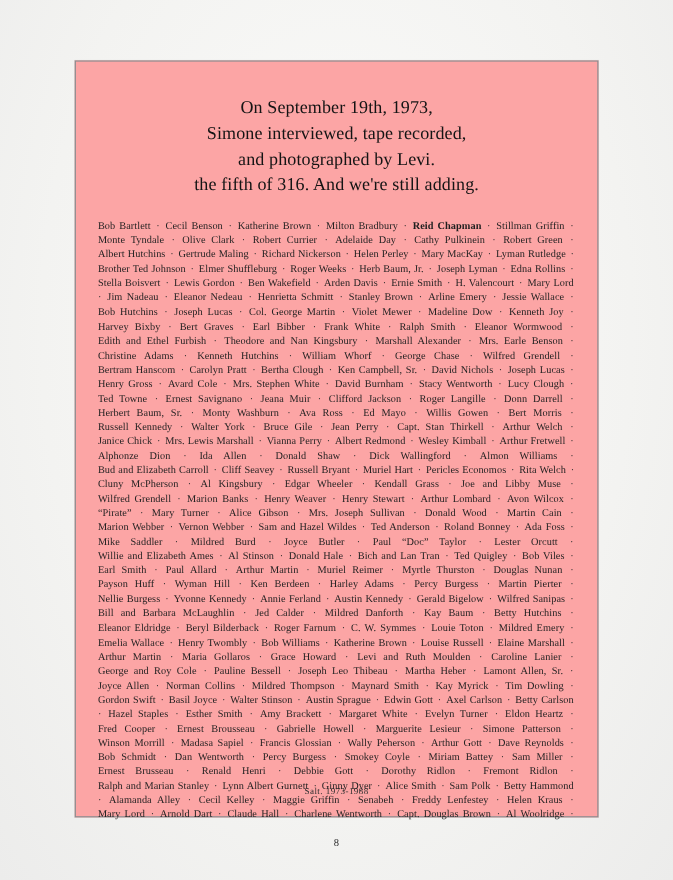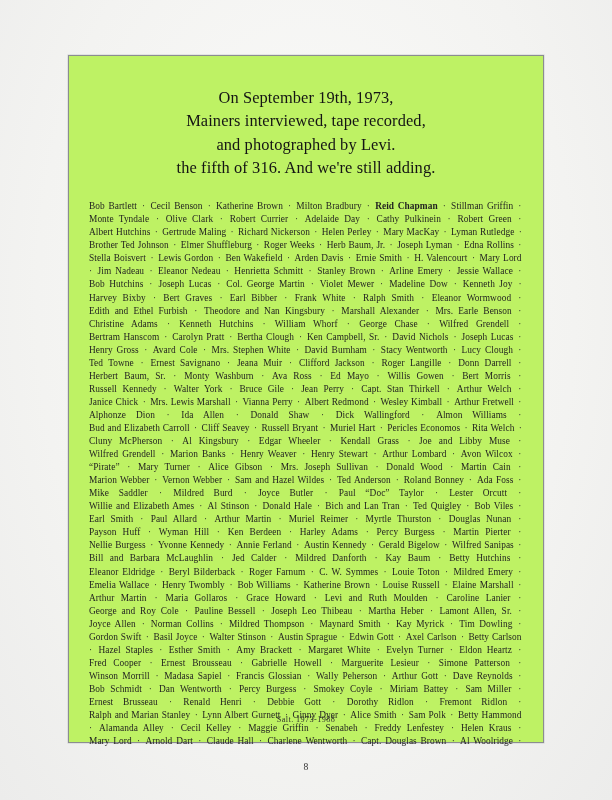--- a/index.html
+++ b/index.html
@@ -25,21 +25,21 @@
       radial-gradient(ellipse at 50% 38%, #fbfbfa 0%, #f3f3f1 62%, #ececeb 100%);
   }
 
   .page-frame {
     position: absolute;
     left: 68px;
     top: 55px;
     width: 476px;
     height: 688px;
     border: 1px solid #8b8d90;
-    background: #bef264;
+    background: #fca5a5;
     box-shadow: 0 0 0 0.5px rgba(120,122,126,0.28);
   }
 
   .frame-inner {
     position: absolute;
     left: 0;
     top: 0;
     width: 100%;
     height: 100%;
     padding: 22px 18px 10px 18px;
@@ -104,21 +104,21 @@
 </head>
 <body>
 
 <div class="page-surface"></div>
 
 <div class="page-frame">
   <div class="frame-inner">
 
     <div class="headline">
       <span class="hl-line">On September 19th, 1973,</span>
-      <span class="hl-line">Mainers interviewed, tape recorded,</span>
+      <span class="hl-line">Simone interviewed, tape recorded,</span>
       <span class="hl-line">and photographed by Levi.</span>
       <span class="hl-line">the fifth of 316. And we're still adding.</span>
     </div>
 
     <div class="names-block" id="names-block"><span class="nm">Bob Bartlett</span><span class="sep"> · </span><span class="nm">Cecil Benson</span><span class="sep"> · </span><span class="nm">Katherine Brown</span><span class="sep"> · </span><span class="nm">Milton Bradbury</span><span class="sep"> · </span><span class="nm bold">Reid Chapman</span><span class="sep"> · </span><span class="nm">Stillman Griffin</span><span class="sep"> · </span><span class="nm">Monte Tyndale</span><span class="sep"> · </span><span class="nm">Olive Clark</span><span class="sep"> · </span><span class="nm">Robert Currier</span><span class="sep"> · </span><span class="nm">Adelaide Day</span><span class="sep"> · </span><span class="nm">Cathy Pulkinein</span><span class="sep"> · </span><span class="nm">Robert Green</span><span class="sep"> · </span><span class="nm">Albert Hutchins</span><span class="sep"> · </span><span class="nm">Gertrude Maling</span><span class="sep"> · </span><span class="nm">Richard Nickerson</span><span class="sep"> · </span><span class="nm">Helen Perley</span><span class="sep"> · </span><span class="nm">Mary MacKay</span><span class="sep"> · </span><span class="nm">Lyman Rutledge</span><span class="sep"> · </span><span class="nm">Brother Ted Johnson</span><span class="sep"> · </span><span class="nm">Elmer Shuffleburg</span><span class="sep"> · </span><span class="nm">Roger Weeks</span><span class="sep"> · </span><span class="nm">Herb Baum, Jr.</span><span class="sep"> · </span><span class="nm">Joseph Lyman</span><span class="sep"> · </span><span class="nm">Edna Rollins</span><span class="sep"> · </span><span class="nm">Stella Boisvert</span><span class="sep"> · </span><span class="nm">Lewis Gordon</span><span class="sep"> · </span><span class="nm">Ben Wakefield</span><span class="sep"> · </span><span class="nm">Arden Davis</span><span class="sep"> · </span><span class="nm">Ernie Smith</span><span class="sep"> · </span><span class="nm">H. Valencourt</span><span class="sep"> · </span><span class="nm">Mary Lord</span><span class="sep"> · </span><span class="nm">Jim Nadeau</span><span class="sep"> · </span><span class="nm">Eleanor Nedeau</span><span class="sep"> · </span><span class="nm">Henrietta Schmitt</span><span class="sep"> · </span><span class="nm">Stanley Brown</span><span class="sep"> · </span><span class="nm">Arline Emery</span><span class="sep"> · </span><span class="nm">Jessie Wallace</span><span class="sep"> · </span><span class="nm">Bob Hutchins</span><span class="sep"> · </span><span class="nm">Joseph Lucas</span><span class="sep"> · </span><span class="nm">Col. George Martin</span><span class="sep"> · </span><span class="nm">Violet Mewer</span><span class="sep"> · </span><span class="nm">Madeline Dow</span><span class="sep"> · </span><span class="nm">Kenneth Joy</span><span class="sep"> · </span><span class="nm">Harvey Bixby</span><span class="sep"> · </span><span class="nm">Bert Graves</span><span class="sep"> · </span><span class="nm">Earl Bibber</span><span class="sep"> · </span><span class="nm">Frank White</span><span class="sep"> · </span><span class="nm">Ralph Smith</span><span class="sep"> · </span><span class="nm">Eleanor Wormwood</span><span class="sep"> · </span><span class="nm">Edith and Ethel Furbish</span><span class="sep"> · </span><span class="nm">Theodore and Nan Kingsbury</span><span class="sep"> · </span><span class="nm">Marshall Alexander</span><span class="sep"> · </span><span class="nm">Mrs. Earle Benson</span><span class="sep"> · </span><span class="nm">Christine Adams</span><span class="sep"> · </span><span class="nm">Kenneth Hutchins</span><span class="sep"> · </span><span class="nm">William Whorf</span><span class="sep"> · </span><span class="nm">George Chase</span><span class="sep"> · </span><span class="nm">Wilfred Grendell</span><span class="sep"> · </span><span class="nm">Bertram Hanscom</span><span class="sep"> · </span><span class="nm">Carolyn Pratt</span><span class="sep"> · </span><span class="nm">Bertha Clough</span><span class="sep"> · </span><span class="nm">Ken Campbell, Sr.</span><span class="sep"> · </span><span class="nm">David Nichols</span><span class="sep"> · </span><span class="nm">Joseph Lucas</span><span class="sep"> · </span><span class="nm">Henry Gross</span><span class="sep"> · </span><span class="nm">Avard Cole</span><span class="sep"> · </span><span class="nm">Mrs. Stephen White</span><span class="sep"> · </span><span class="nm">David Burnham</span><span class="sep"> · </span><span class="nm">Stacy Wentworth</span><span class="sep"> · </span><span class="nm">Lucy Clough</span><span class="sep"> · </span><span class="nm">Ted Towne</span><span class="sep"> · </span><span class="nm">Ernest Savignano</span><span class="sep"> · </span><span class="nm">Jeana Muir</span><span class="sep"> · </span><span class="nm">Clifford Jackson</span><span class="sep"> · </span><span class="nm">Roger Langille</span><span class="sep"> · </span><span class="nm">Donn Darrell</span><span class="sep"> · </span><span class="nm">Herbert Baum, Sr.</span><span class="sep"> · </span><span class="nm">Monty Washburn</span><span class="sep"> · </span><span class="nm">Ava Ross</span><span class="sep"> · </span><span class="nm">Ed Mayo</span><span class="sep"> · </span><span class="nm">Willis Gowen</span><span class="sep"> · </span><span class="nm">Bert Morris</span><span class="sep"> · </span><span class="nm">Russell Kennedy</span><span class="sep"> · </span><span class="nm">Walter York</span><span class="sep"> · </span><span class="nm">Bruce Gile</span><span class="sep"> · </span><span class="nm">Jean Perry</span><span class="sep"> · </span><span class="nm">Capt. Stan Thirkell</span><span class="sep"> · </span><span class="nm">Arthur Welch</span><span class="sep"> · </span><span class="nm">Janice Chick</span><span class="sep"> · </span><span class="nm">Mrs. Lewis Marshall</span><span class="sep"> · </span><span class="nm">Vianna Perry</span><span class="sep"> · </span><span class="nm">Albert Redmond</span><span class="sep"> · </span><span class="nm">Wesley Kimball</span><span class="sep"> · </span><span class="nm">Arthur Fretwell</span><span class="sep"> · </span><span class="nm">Alphonze Dion</span><span class="sep"> · </span><span class="nm">Ida Allen</span><span class="sep"> · </span><span class="nm">Donald Shaw</span><span class="sep"> · </span><span class="nm">Dick Wallingford</span><span class="sep"> · </span><span class="nm">Almon Williams</span><span class="sep"> · </span><span class="nm">Bud and Elizabeth Carroll</span><span class="sep"> · </span><span class="nm">Cliff Seavey</span><span class="sep"> · </span><span class="nm">Russell Bryant</span><span class="sep"> · </span><span class="nm">Muriel Hart</span><span class="sep"> · </span><span class="nm">Pericles Economos</span><span class="sep"> · </span><span class="nm">Rita Welch</span><span class="sep"> · </span><span class="nm">Cluny McPherson</span><span class="sep"> · </span><span class="nm">Al Kingsbury</span><span class="sep"> · </span><span class="nm">Edgar Wheeler</span><span class="sep"> · </span><span class="nm">Kendall Grass</span><span class="sep"> · </span><span class="nm">Joe and Libby Muse</span><span class="sep"> · </span><span class="nm">Wilfred Grendell</span><span class="sep"> · </span><span class="nm">Marion Banks</span><span class="sep"> · </span><span class="nm">Henry Weaver</span><span class="sep"> · </span><span class="nm">Henry Stewart</span><span class="sep"> · </span><span class="nm">Arthur Lombard</span><span class="sep"> · </span><span class="nm">Avon Wilcox</span><span class="sep"> · </span><span class="nm">“Pirate”</span><span class="sep"> · </span><span class="nm">Mary Turner</span><span class="sep"> · </span><span class="nm">Alice Gibson</span><span class="sep"> · </span><span class="nm">Mrs. Joseph Sullivan</span><span class="sep"> · </span><span class="nm">Donald Wood</span><span class="sep"> · </span><span class="nm">Martin Cain</span><span class="sep"> · </span><span class="nm">Marion Webber</span><span class="sep"> · </span><span class="nm">Vernon Webber</span><span class="sep"> · </span><span class="nm">Sam and Hazel Wildes</span><span class="sep"> · </span><span class="nm">Ted Anderson</span><span class="sep"> · </span><span class="nm">Roland Bonney</span><span class="sep"> · </span><span class="nm">Ada Foss</span><span class="sep"> · </span><span class="nm">Mike Saddler</span><span class="sep"> · </span><span class="nm">Mildred Burd</span><span class="sep"> · </span><span class="nm">Joyce Butler</span><span class="sep"> · </span><span class="nm">Paul “Doc” Taylor</span><span class="sep"> · </span><span class="nm">Lester Orcutt</span><span class="sep"> · </span><span class="nm">Willie and Elizabeth Ames</span><span class="sep"> · </span><span class="nm">Al Stinson</span><span class="sep"> · </span><span class="nm">Donald Hale</span><span class="sep"> · </span><span class="nm">Bich and Lan Tran</span><span class="sep"> · </span><span class="nm">Ted Quigley</span><span class="sep"> · </span><span class="nm">Bob Viles</span><span class="sep"> · </span><span class="nm">Earl Smith</span><span class="sep"> · </span><span class="nm">Paul Allard</span><span class="sep"> · </span><span class="nm">Arthur Martin</span><span class="sep"> · </span><span class="nm">Muriel Reimer</span><span class="sep"> · </span><span class="nm">Myrtle Thurston</span><span class="sep"> · </span><span class="nm">Douglas Nunan</span><span class="sep"> · </span><span class="nm">Payson Huff</span><span class="sep"> · </span><span class="nm">Wyman Hill</span><span class="sep"> · </span><span class="nm">Ken Berdeen</span><span class="sep"> · </span><span class="nm">Harley Adams</span><span class="sep"> · </span><span class="nm">Percy Burgess</span><span class="sep"> · </span><span class="nm">Martin Pierter</span><span class="sep"> · </span><span class="nm">Nellie Burgess</span><span class="sep"> · </span><span class="nm">Yvonne Kennedy</span><span class="sep"> · </span><span class="nm">Annie Ferland</span><span class="sep"> · </span><span class="nm">Austin Kennedy</span><span class="sep"> · </span><span class="nm">Gerald Bigelow</span><span class="sep"> · </span><span class="nm">Wilfred Sanipas</span><span class="sep"> · </span><span class="nm">Bill and Barbara McLaughlin</span><span class="sep"> · </span><span class="nm">Jed Calder</span><span class="sep"> · </span><span class="nm">Mildred Danforth</span><span class="sep"> · </span><span class="nm">Kay Baum</span><span class="sep"> · </span><span class="nm">Betty Hutchins</span><span class="sep"> · </span><span class="nm">Eleanor Eldridge</span><span class="sep"> · </span><span class="nm">Beryl Bilderback</span><span class="sep"> · </span><span class="nm">Roger Farnum</span><span class="sep"> · </span><span class="nm">C. W. Symmes</span><span class="sep"> · </span><span class="nm">Louie Toton</span><span class="sep"> · </span><span class="nm">Mildred Emery</span><span class="sep"> · </span><span class="nm">Emelia Wallace</span><span class="sep"> · </span><span class="nm">Henry Twombly</span><span class="sep"> · </span><span class="nm">Bob Williams</span><span class="sep"> · </span><span class="nm">Katherine Brown</span><span class="sep"> · </span><span class="nm">Louise Russell</span><span class="sep"> · </span><span class="nm">Elaine Marshall</span><span class="sep"> · </span><span class="nm">Arthur Martin</span><span class="sep"> · </span><span class="nm">Maria Gollaros</span><span class="sep"> · </span><span class="nm">Grace Howard</span><span class="sep"> · </span><span class="nm">Levi and Ruth Moulden</span><span class="sep"> · </span><span class="nm">Caroline Lanier</span><span class="sep"> · </span><span class="nm">George and Roy Cole</span><span class="sep"> · </span><span class="nm">Pauline Bessell</span><span class="sep"> · </span><span class="nm">Joseph Leo Thibeau</span><span class="sep"> · </span><span class="nm">Martha Heber</span><span class="sep"> · </span><span class="nm">Lamont Allen, Sr.</span><span class="sep"> · </span><span class="nm">Joyce Allen</span><span class="sep"> · </span><span class="nm">Norman Collins</span><span class="sep"> · </span><span class="nm">Mildred Thompson</span><span class="sep"> · </span><span class="nm">Maynard Smith</span><span class="sep"> · </span><span class="nm">Kay Myrick</span><span class="sep"> · </span><span class="nm">Tim Dowling</span><span class="sep"> · </span><span class="nm">Gordon Swift</span><span class="sep"> · </span><span class="nm">Basil Joyce</span><span class="sep"> · </span><span class="nm">Walter Stinson</span><span class="sep"> · </span><span class="nm">Austin Sprague</span><span class="sep"> · </span><span class="nm">Edwin Gott</span><span class="sep"> · </span><span class="nm">Axel Carlson</span><span class="sep"> · </span><span class="nm">Betty Carlson</span><span class="sep"> · </span><span class="nm">Hazel Staples</span><span class="sep"> · </span><span class="nm">Esther Smith</span><span class="sep"> · </span><span class="nm">Amy Brackett</span><span class="sep"> · </span><span class="nm">Margaret White</span><span class="sep"> · </span><span class="nm">Evelyn Turner</span><span class="sep"> · </span><span class="nm">Eldon Heartz</span><span class="sep"> · </span><span class="nm">Fred Cooper</span><span class="sep"> · </span><span class="nm">Ernest Brousseau</span><span class="sep"> · </span><span class="nm">Gabrielle Howell</span><span class="sep"> · </span><span class="nm">Marguerite Lesieur</span><span class="sep"> · </span><span class="nm">Simone Patterson</span><span class="sep"> · </span><span class="nm">Winson Morrill</span><span class="sep"> · </span><span class="nm">Madasa Sapiel</span><span class="sep"> · </span><span class="nm">Francis Glossian</span><span class="sep"> · </span><span class="nm">Wally Peherson</span><span class="sep"> · </span><span class="nm">Arthur Gott</span><span class="sep"> · </span><span class="nm">Dave Reynolds</span><span class="sep"> · </span><span class="nm">Bob Schmidt</span><span class="sep"> · </span><span class="nm">Dan Wentworth</span><span class="sep"> · </span><span class="nm">Percy Burgess</span><span class="sep"> · </span><span class="nm">Smokey Coyle</span><span class="sep"> · </span><span class="nm">Miriam Battey</span><span class="sep"> · </span><span class="nm">Sam Miller</span><span class="sep"> · </span><span class="nm">Ernest Brusseau</span><span class="sep"> · </span><span class="nm">Renald Henri</span><span class="sep"> · </span><span class="nm">Debbie Gott</span><span class="sep"> · </span><span class="nm">Dorothy Ridlon</span><span class="sep"> · </span><span class="nm">Fremont Ridlon</span><span class="sep"> · </span><span class="nm">Ralph and Marian Stanley</span><span class="sep"> · </span><span class="nm">Lynn Albert Gurnett</span><span class="sep"> · </span><span class="nm">Ginny Dyer</span><span class="sep"> · </span><span class="nm">Alice Smith</span><span class="sep"> · </span><span class="nm">Sam Polk</span><span class="sep"> · </span><span class="nm">Betty Hammond</span><span class="sep"> · </span><span class="nm">Alamanda Alley</span><span class="sep"> · </span><span class="nm">Cecil Kelley</span><span class="sep"> · </span><span class="nm">Maggie Griffin</span><span class="sep"> · </span><span class="nm">Senabeh</span><span class="sep"> · </span><span class="nm">Freddy Lenfestey</span><span class="sep"> · </span><span class="nm">Helen Kraus</span><span class="sep"> · </span><span class="nm">Mary Lord</span><span class="sep"> · </span><span class="nm">Arnold Dart</span><span class="sep"> · </span><span class="nm">Claude Hall</span><span class="sep"> · </span><span class="nm">Charlene Wentworth</span><span class="sep"> · </span><span class="nm">Capt. Douglas Brown</span><span class="sep"> · </span><span class="nm">Al Woolridge</span><span class="sep"> ·</span></div>
 
     <div class="caption">Salt. 1973-1988</div>
   </div>
 </div>
 

